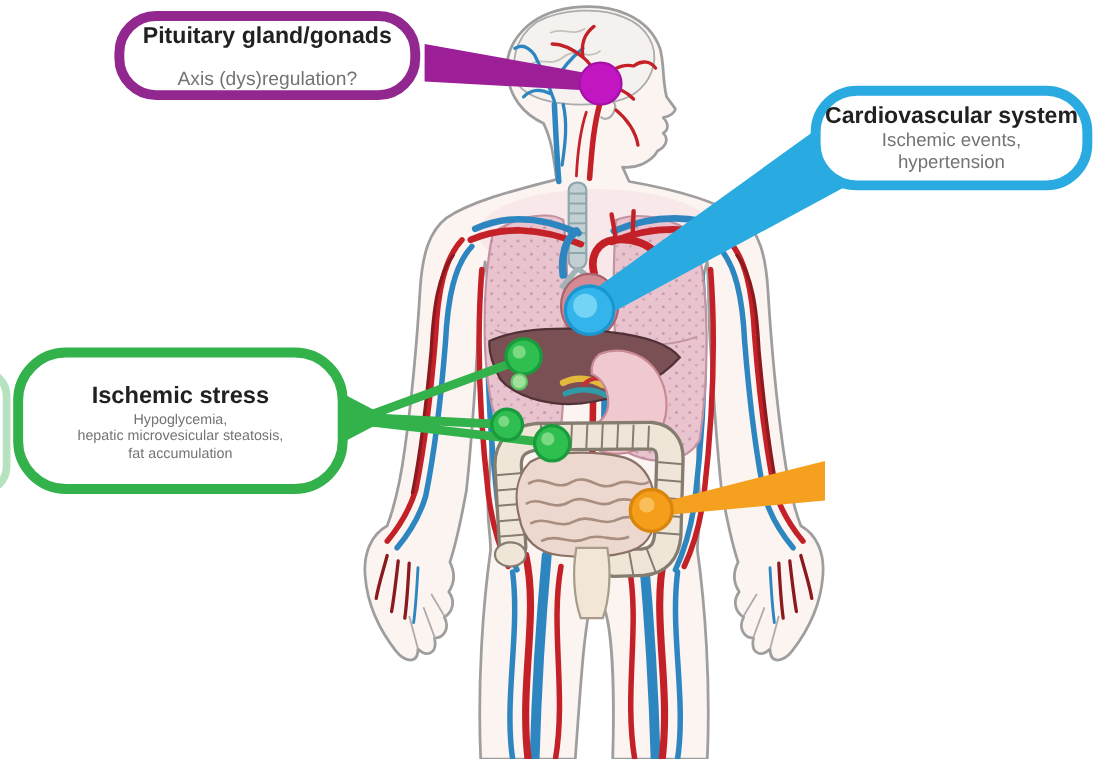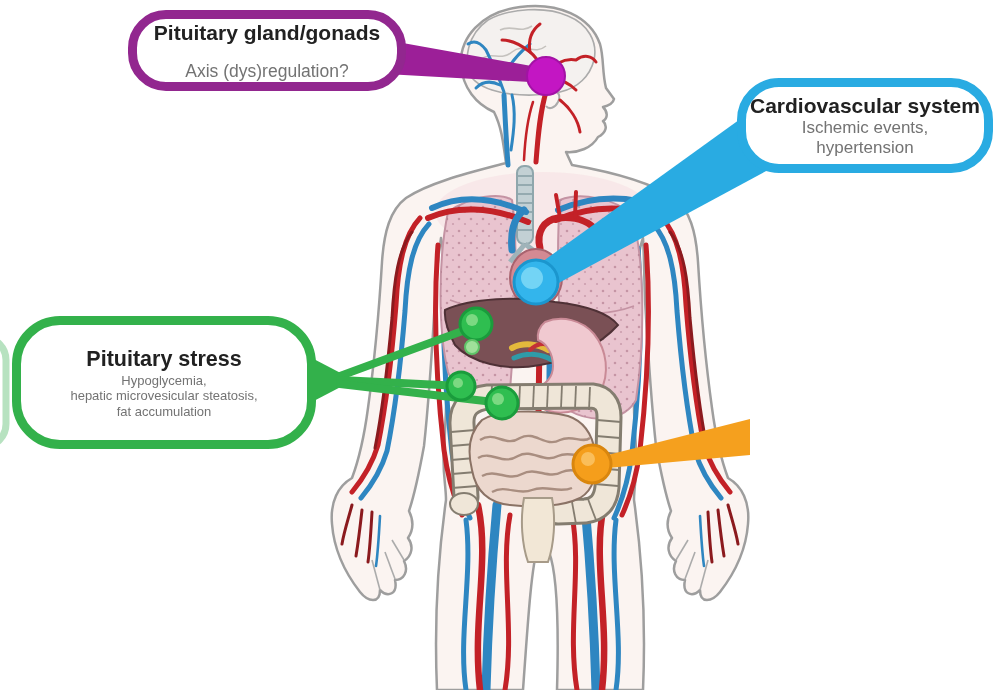--- a/index.html
+++ b/index.html
@@ -4,21 +4,21 @@
 <style>
   html,body{margin:0;padding:0;background:#fff;}
   #stage{position:relative;width:1000px;height:690px;background:#ffffff;overflow:hidden;
          font-family:"Liberation Sans",sans-serif;}
   #anatomy-svg{position:absolute;left:0;top:0;z-index:1;}
   .callout{position:absolute;z-index:2;background:#ffffff;border-style:solid;box-sizing:border-box;
            display:flex;flex-direction:column;justify-content:center;align-items:center;text-align:center;}
   .callout .title{font-weight:bold;color:#212121;}
   .callout .sub{color:#737373;}
   .sub span{display:block;}
-  #callout-pituitary{left:128px;top:10px;width:278px;height:81px;border-width:9px;border-color:#92278F;border-radius:38px;gap:16px;}
+  #callout-pituitary{left:104px;top:10px;width:278px;height:81px;border-width:9px;border-color:#92278F;border-radius:38px;gap:16px;}
   #callout-pituitary .title{font-size:21px;line-height:1.2;}
   #callout-pituitary .sub{font-size:17.5px;line-height:1.15;}
   #callout-cardio{left:737px;top:78px;width:256px;height:95px;border-width:9px;border-color:#29ABE2;border-radius:42px;}
   #callout-cardio .title{font-size:21px;line-height:1.2;}
   #callout-cardio .sub{font-size:17px;line-height:1.18;}
   #callout-metabolic{left:12px;top:316px;width:304px;height:133px;border-width:9px;border-color:#33B14B;border-radius:48px;}
   #callout-metabolic .title{font-size:21.5px;line-height:1.25;}
   #callout-metabolic .sub{font-size:13px;line-height:1.2;}
   #callout-inflammation{left:742px;top:402px;width:172px;height:68px;border-width:9px;border-color:#F5A01E;border-radius:30px;}
   #callout-inflammation .title{font-size:20.5px;line-height:1.15;}
@@ -319,21 +319,21 @@
 
 <div class="callout" id="callout-cardio">
   <div class="title">Cardiovascular system</div>
   <div class="sub">
     <span>Ischemic events,</span>
     <span>hypertension</span>
   </div>
 </div>
 
 <div class="callout" id="callout-metabolic">
-  <div class="title">Pituitary stress</div>
+  <div class="title">Ischemic stress</div>
   <div class="sub">
     <span>Hypoglycemia,</span>
     <span>hepatic  microvesicular steatosis,</span>
     <span>fat accumulation</span>
   </div>
 </div>
 
 
 </div>
 

